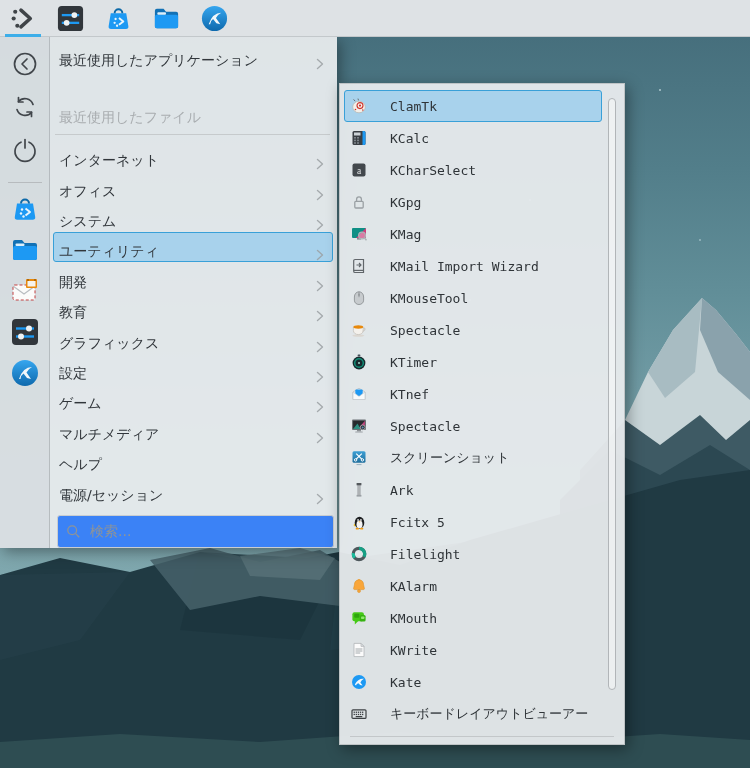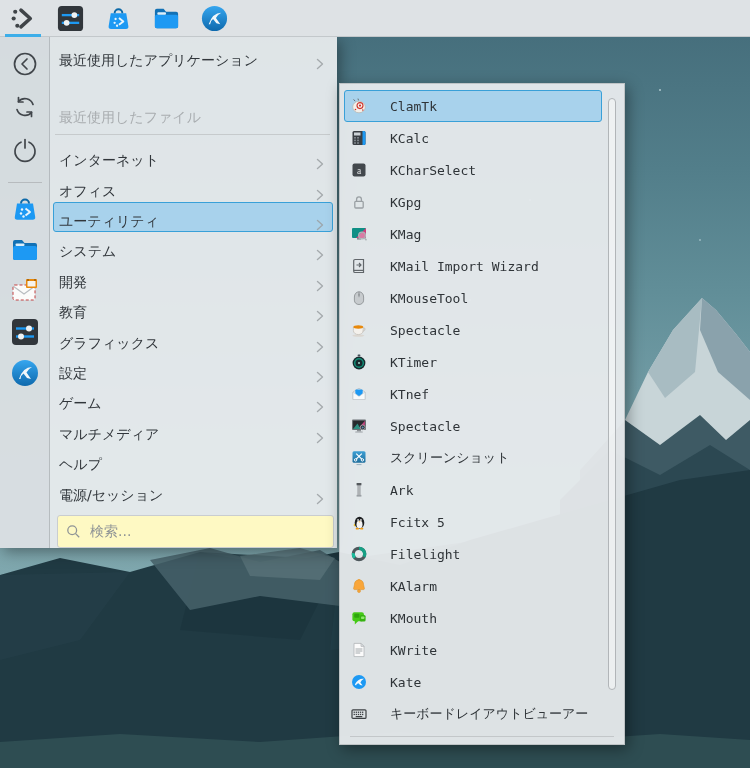--- a/index.html
+++ b/index.html
@@ -46,21 +46,21 @@
     margin:0 4px 0 3px;padding:0 8px 0 5px;border:1px solid transparent;border-radius:3px;
     font-size:14px;color:#31363b;cursor:default;
   }
   .menu-row .lbl{flex:1;white-space:nowrap;overflow:hidden;}
   .menu-row.selected{background:#a8d2ec;border-color:#39a0d8;}
   .menu-row.disabled{color:#a9adb0;margin-top:26px;}
   .chev{flex:none;opacity:.85;}
   .menu-sep{border-top:1px solid #c6cacc;margin:6px 7px 6px 5px;}
   .search-wrap{
     margin:9px 2px 0 7px;width:277px;height:35px;box-sizing:border-box;
-    background:#fef9c3;border:1px solid #c9cdd0;border-radius:3px;
+    background:#3b82f6;border:1px solid #c9cdd0;border-radius:3px;
     display:flex;align-items:center;padding:0 8px;gap:7px;
   }
   .search-wrap input{
     flex:1;border:none;outline:none;background:transparent;
     font-family:"DejaVu Sans",sans-serif;font-size:14px;color:#31363b;min-width:0;
   }
   .search-wrap input::placeholder{color:#8f9496;opacity:1;}
   .sub-popup{
     position:absolute;left:339px;top:83px;width:286px;height:662px;box-sizing:border-box;
     background:rgba(232,235,237,.95);border:1px solid rgba(150,155,158,.45);
@@ -263,28 +263,28 @@
         <svg class="chev" width="8" height="12" viewBox="0 0 8 12">
           <path d="M1.5 1.5 L6.5 6 L1.5 10.5" fill="none" stroke="#9ba0a3" stroke-width="1.4" stroke-linecap="round" stroke-linejoin="round"></path>
         </svg>
       </div>
       <div class="menu-row">
         <span class="lbl">オフィス</span>
         <svg class="chev" width="8" height="12" viewBox="0 0 8 12">
           <path d="M1.5 1.5 L6.5 6 L1.5 10.5" fill="none" stroke="#9ba0a3" stroke-width="1.4" stroke-linecap="round" stroke-linejoin="round"></path>
         </svg>
       </div>
+      <div class="menu-row">
+        <span class="lbl">システム</span>
+        <svg class="chev" width="8" height="12" viewBox="0 0 8 12">
+          <path d="M1.5 1.5 L6.5 6 L1.5 10.5" fill="none" stroke="#9ba0a3" stroke-width="1.4" stroke-linecap="round" stroke-linejoin="round"></path>
+        </svg>
+      </div>
       <div class="menu-row selected">
         <span class="lbl">ユーティリティ</span>
-        <svg class="chev" width="8" height="12" viewBox="0 0 8 12">
-          <path d="M1.5 1.5 L6.5 6 L1.5 10.5" fill="none" stroke="#9ba0a3" stroke-width="1.4" stroke-linecap="round" stroke-linejoin="round"></path>
-        </svg>
-      </div>
-      <div class="menu-row">
-        <span class="lbl">システム</span>
         <svg class="chev" width="8" height="12" viewBox="0 0 8 12">
           <path d="M1.5 1.5 L6.5 6 L1.5 10.5" fill="none" stroke="#9ba0a3" stroke-width="1.4" stroke-linecap="round" stroke-linejoin="round"></path>
         </svg>
       </div>
       <div class="menu-row">
         <span class="lbl">開発</span>
         <svg class="chev" width="8" height="12" viewBox="0 0 8 12">
           <path d="M1.5 1.5 L6.5 6 L1.5 10.5" fill="none" stroke="#9ba0a3" stroke-width="1.4" stroke-linecap="round" stroke-linejoin="round"></path>
         </svg>
       </div>

